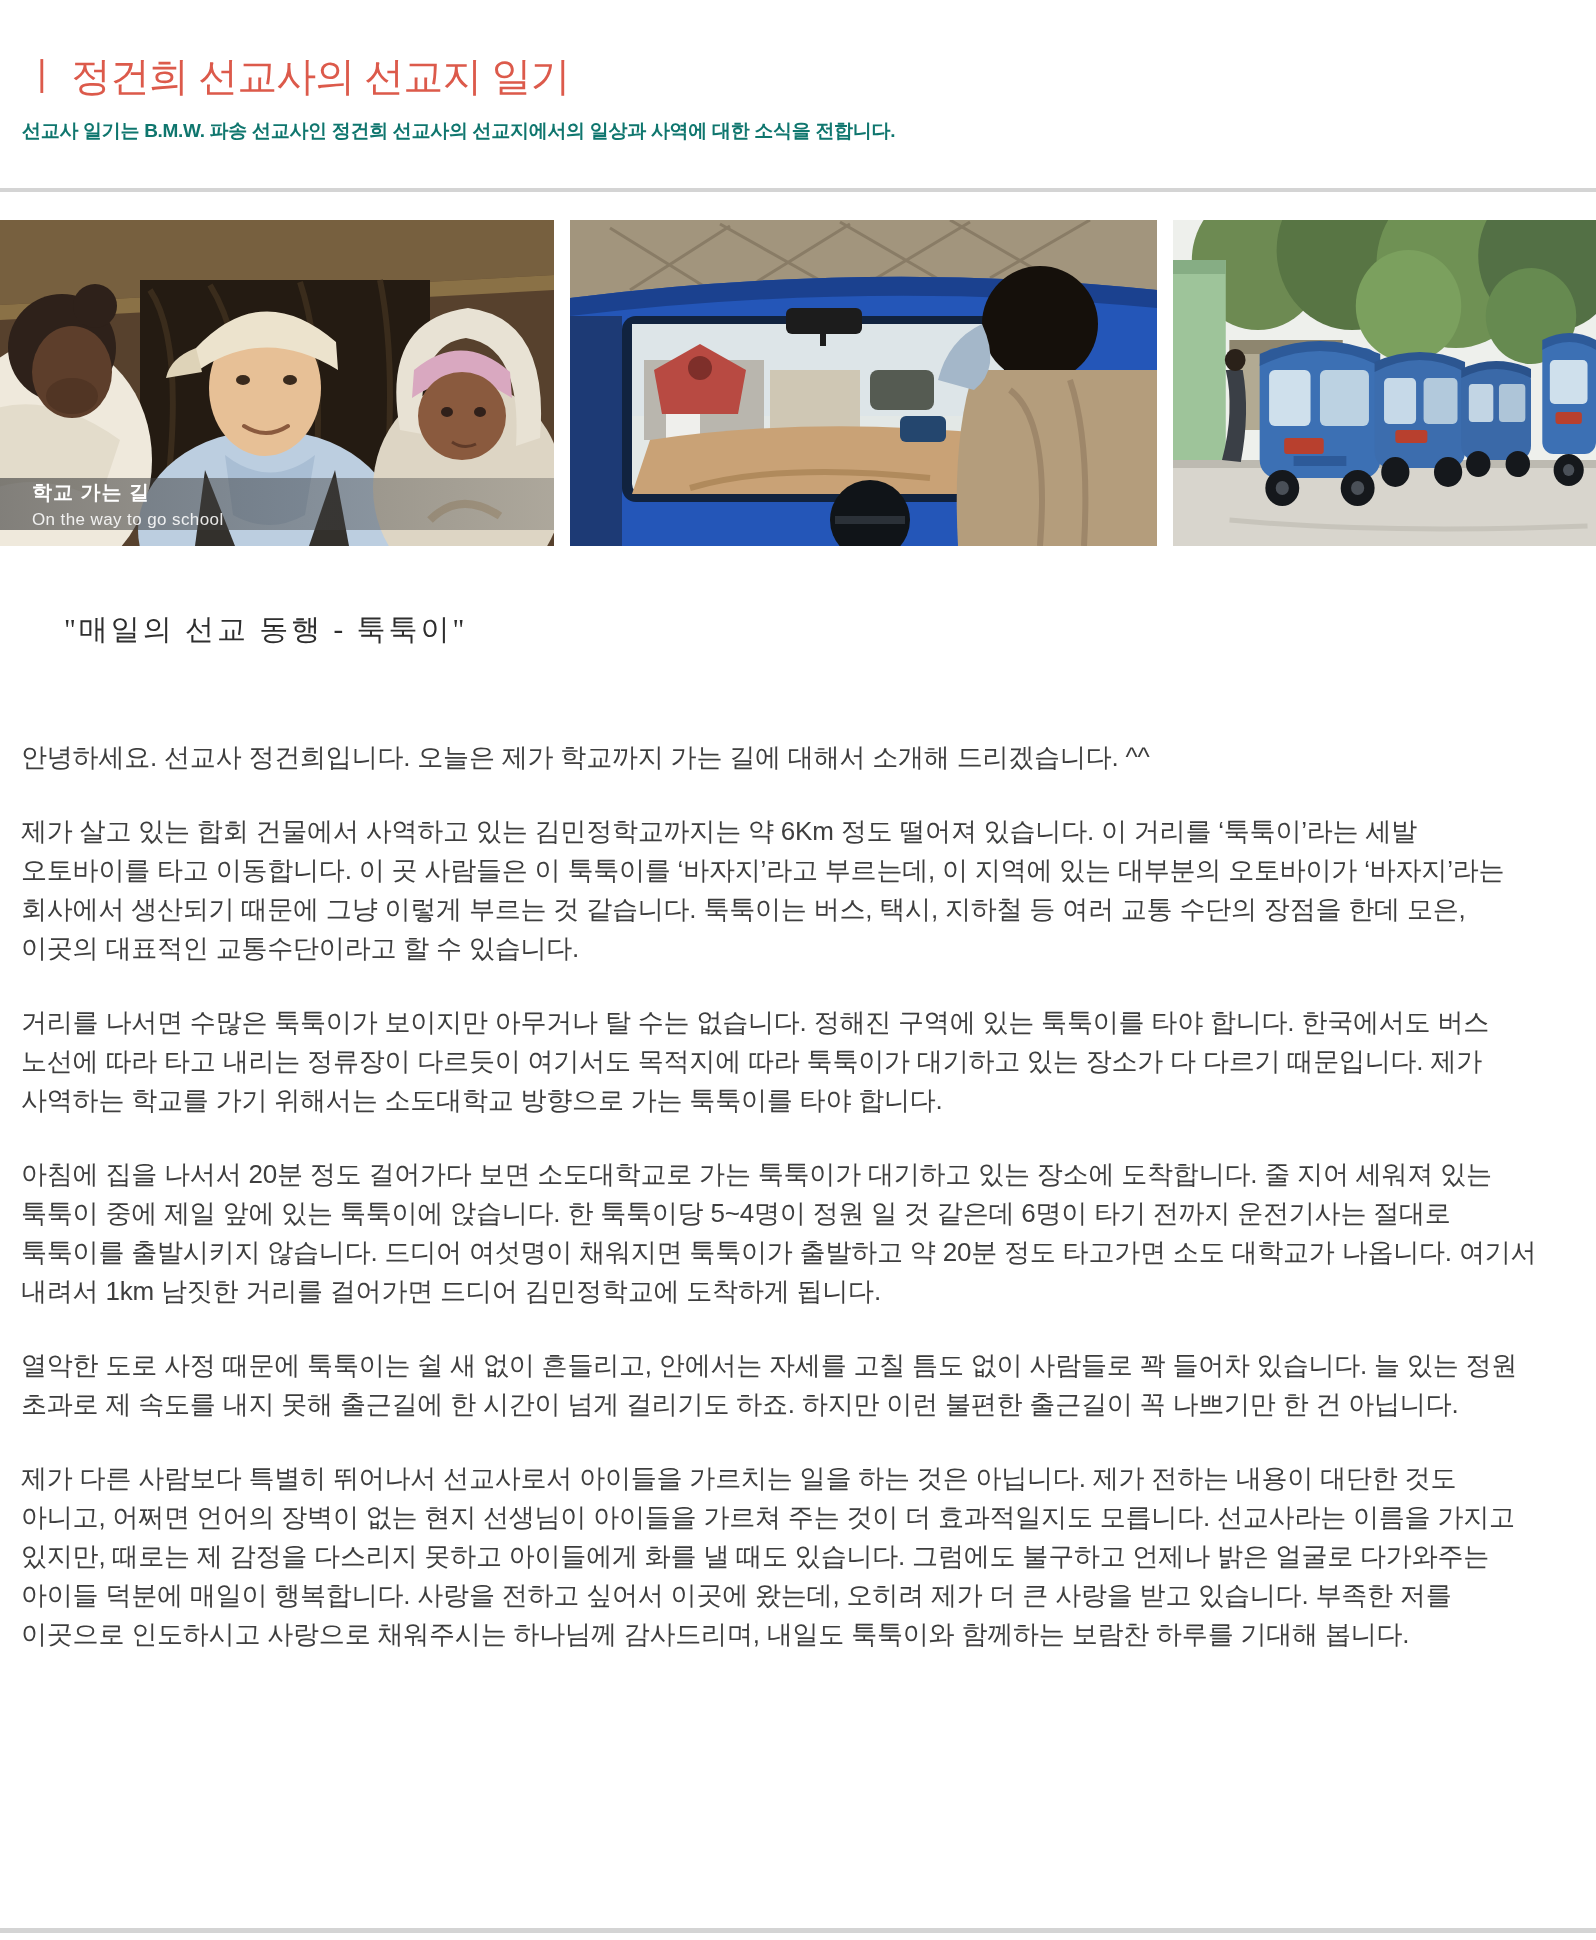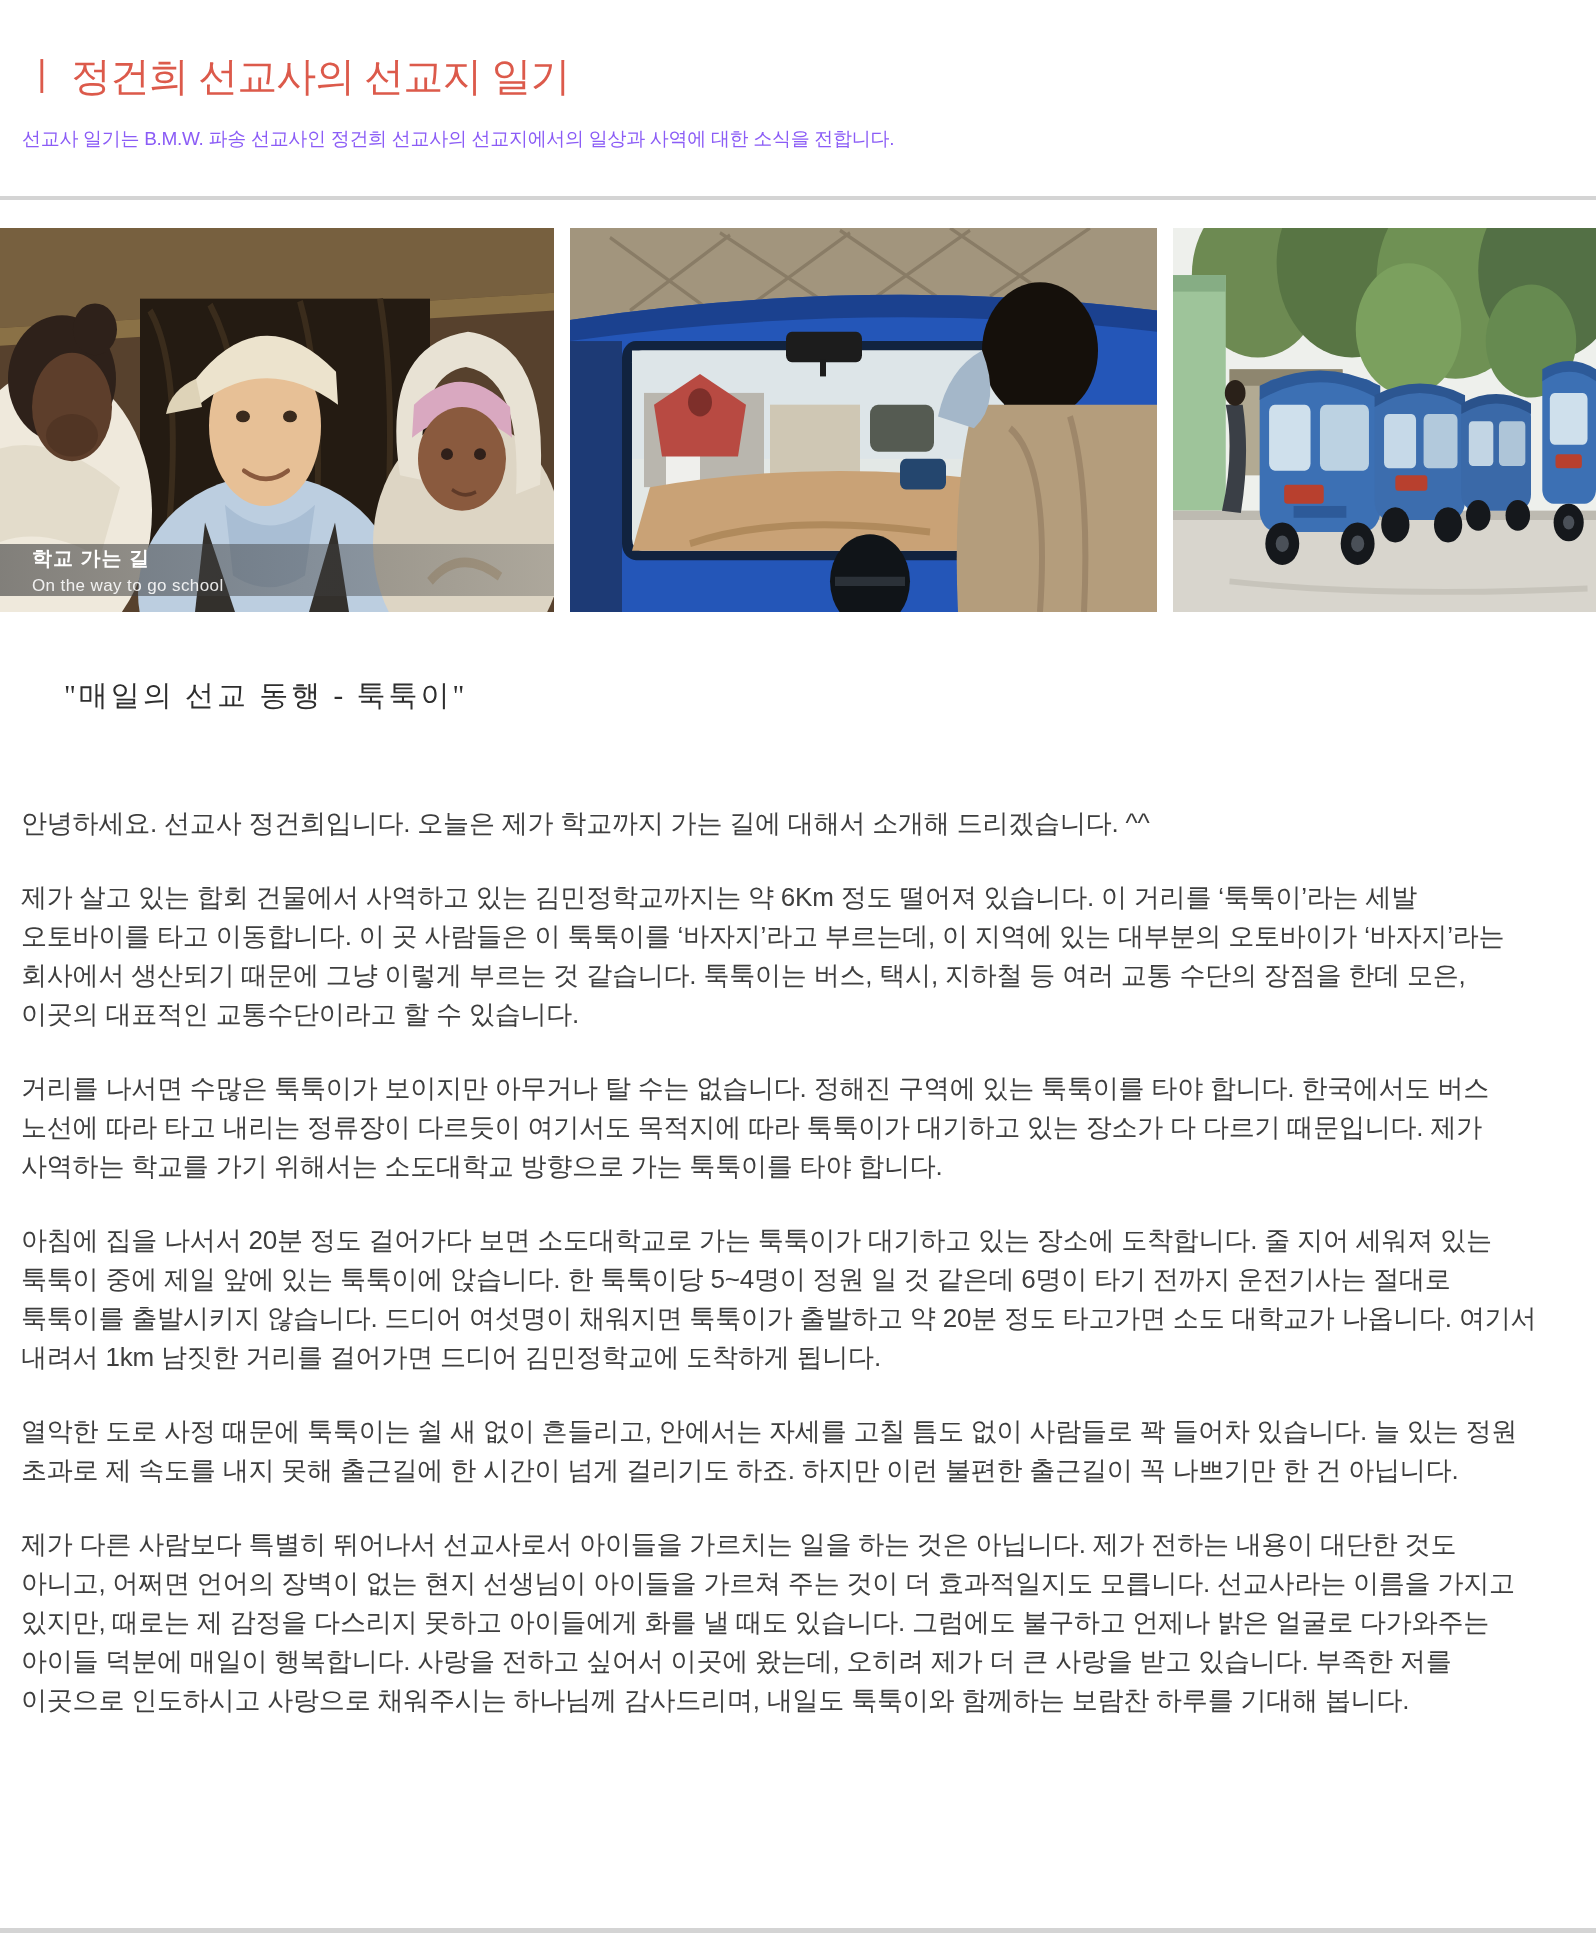--- a/index.html
+++ b/index.html
@@ -6,26 +6,26 @@
   body{
     width:1596px;height:1940px;position:relative;overflow:hidden;
     font-family:"Liberation Sans","DejaVu Sans",sans-serif;
     -webkit-font-smoothing:antialiased;
   }
   .header{padding:54px 30px 0 22px;}
   .page-title{
     color:#DC5A4B;font-size:40px;font-weight:normal;letter-spacing:-1px;line-height:1.1;
   }
   .page-subtitle{
-    margin-top:28px;color:#8b5cf6;font-size:19px;font-weight:normal;letter-spacing:-0.3px;
+    margin-top:20px;color:#0f766e;font-size:19px;font-weight:bold;letter-spacing:-0.3px;
   }
   .divider{height:4px;background:#D4D4D4;width:100%;}
   .top-divider{margin-top:44px;}
   .bottom-divider{position:absolute;left:0;top:1928px;height:5px;}
-  .photo-strip{margin-top:28px;display:flex;gap:16px;height:384px;}
+  .photo-strip{margin-top:28px;display:flex;gap:16px;height:326px;}
   .photo{position:relative;overflow:hidden;background:#222;}
   .photo svg{display:block;width:100%;height:100%;}
   .photo-1{width:554px;}
   .photo-2{width:587px;}
   .photo-3{flex:1;}
   .caption{
     position:absolute;left:0;bottom:16px;width:100%;height:52px;box-sizing:border-box;
     background:linear-gradient(to right,rgba(62,62,62,0.62),rgba(62,62,62,0.30));
     display:flex;flex-direction:column;justify-content:center;padding-left:32px;
   }

